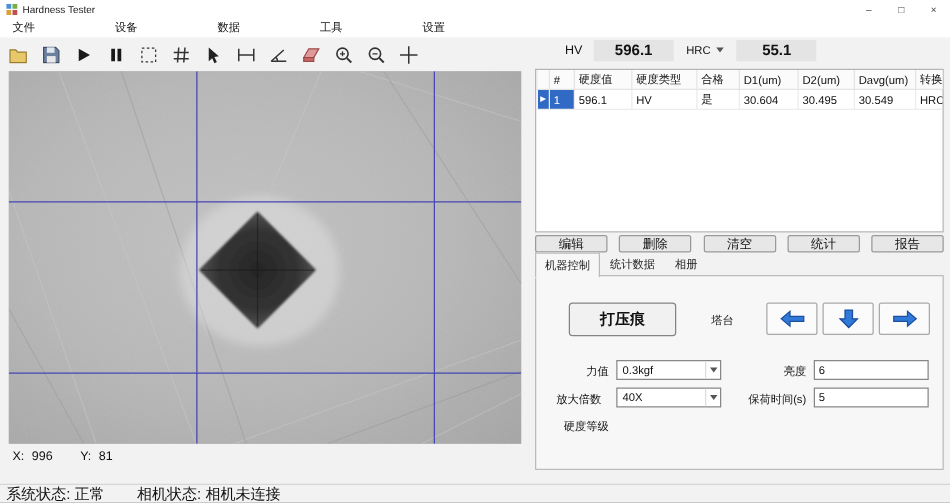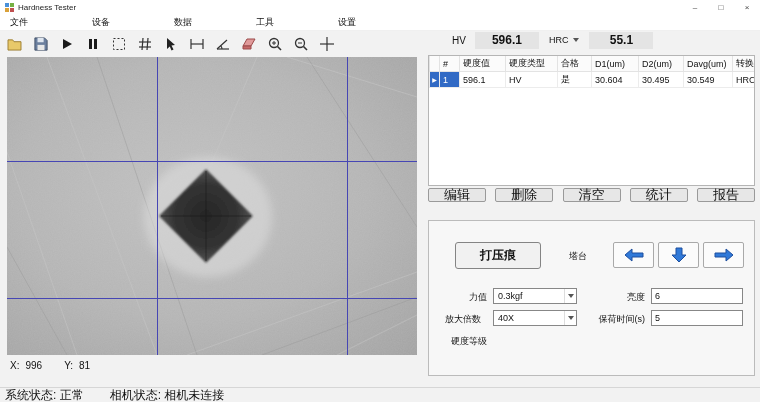--- a/index.html
+++ b/index.html
@@ -37,21 +37,21 @@
   
   .table-wrap { position:absolute; left:428px; top:55px; width:327px; height:131px; background:#fff; border:1px solid #b5b5b5; overflow:hidden; }
   table.results { border-collapse:collapse; table-layout:fixed; width:340px; font-size:9px; }
   table.results th { border:1px solid #e3e3e3; border-top:none; font-weight:normal; text-align:left; padding:1px 3px; height:14px; background:#fbfbfb; overflow:hidden; white-space:nowrap; }
   table.results td { border:1px solid #ececec; padding:1px 3px; height:13px; overflow:hidden; white-space:nowrap; }
   .sel-cell { background:#316ac5; color:#fff; }
   .marker-cell { text-align:center; font-size:6px; padding:0 !important; }
 
   
   .action-row { position:absolute; left:428px; top:188px; width:327px; display:flex; justify-content:space-between; }
-  .action-btn { width:58px; height:14px; font-size:13px; background:#e7e7e7; border:1px solid #9a9a9a; border-radius:2px; display:flex; align-items:center; justify-content:center; }
+  .action-btn { width:58px; height:14px; font-size:10px; background:#e7e7e7; border:1px solid #9a9a9a; border-radius:2px; display:flex; align-items:center; justify-content:center; }
 
   
   .tabs { position:absolute; left:428px; top:204px; width:327px; height:17px; display:flex; align-items:flex-end; }
   .tab { font-size:9px; padding:3px 7px 2px 7px; color:#222; border:1px solid transparent; }
   .tab.active { background:#f7f7f7; border:1px solid #bbb; border-bottom:1px solid #f7f7f7; margin-bottom:-1px; z-index:2; }
 
   
   .control-panel { position:absolute; left:428px; top:220px; width:327px; height:156px; border:1px solid #bbb; background:#f7f7f7; }
   .indent-btn { position:absolute; left:26px; top:21px; width:86px; height:27px; background:#f1f1f1; border:1px solid #848484; border-radius:3px; font-weight:bold; font-size:12px; display:flex; align-items:center; justify-content:center; }
   .turret-label { position:absolute; left:140px; top:29px; font-size:9px; }
@@ -318,20 +318,25 @@
   </div>
 
   <div class="action-row">
     <span class="action-btn">编辑</span>
     <span class="action-btn">删除</span>
     <span class="action-btn">清空</span>
     <span class="action-btn">统计</span>
     <span class="action-btn">报告</span>
   </div>
 
+  <div class="tabs">
+    <span class="tab active">机器控制</span>
+    <span class="tab">统计数据</span>
+    <span class="tab">相册</span>
+  </div>
 
   <div class="control-panel">
     <span class="indent-btn">打压痕</span>
     <span class="turret-label">塔台</span>
 
     <span class="arrow-btn arrow-left">
       <svg width="22" height="16" viewBox="0 0 22 16">
           <path d="M9 2 V6 H20 V10 H9 V14 L2 8 Z" fill="#3079d8" stroke="#1d4e9e" stroke-width="1"></path>
         </svg>
     </span>

